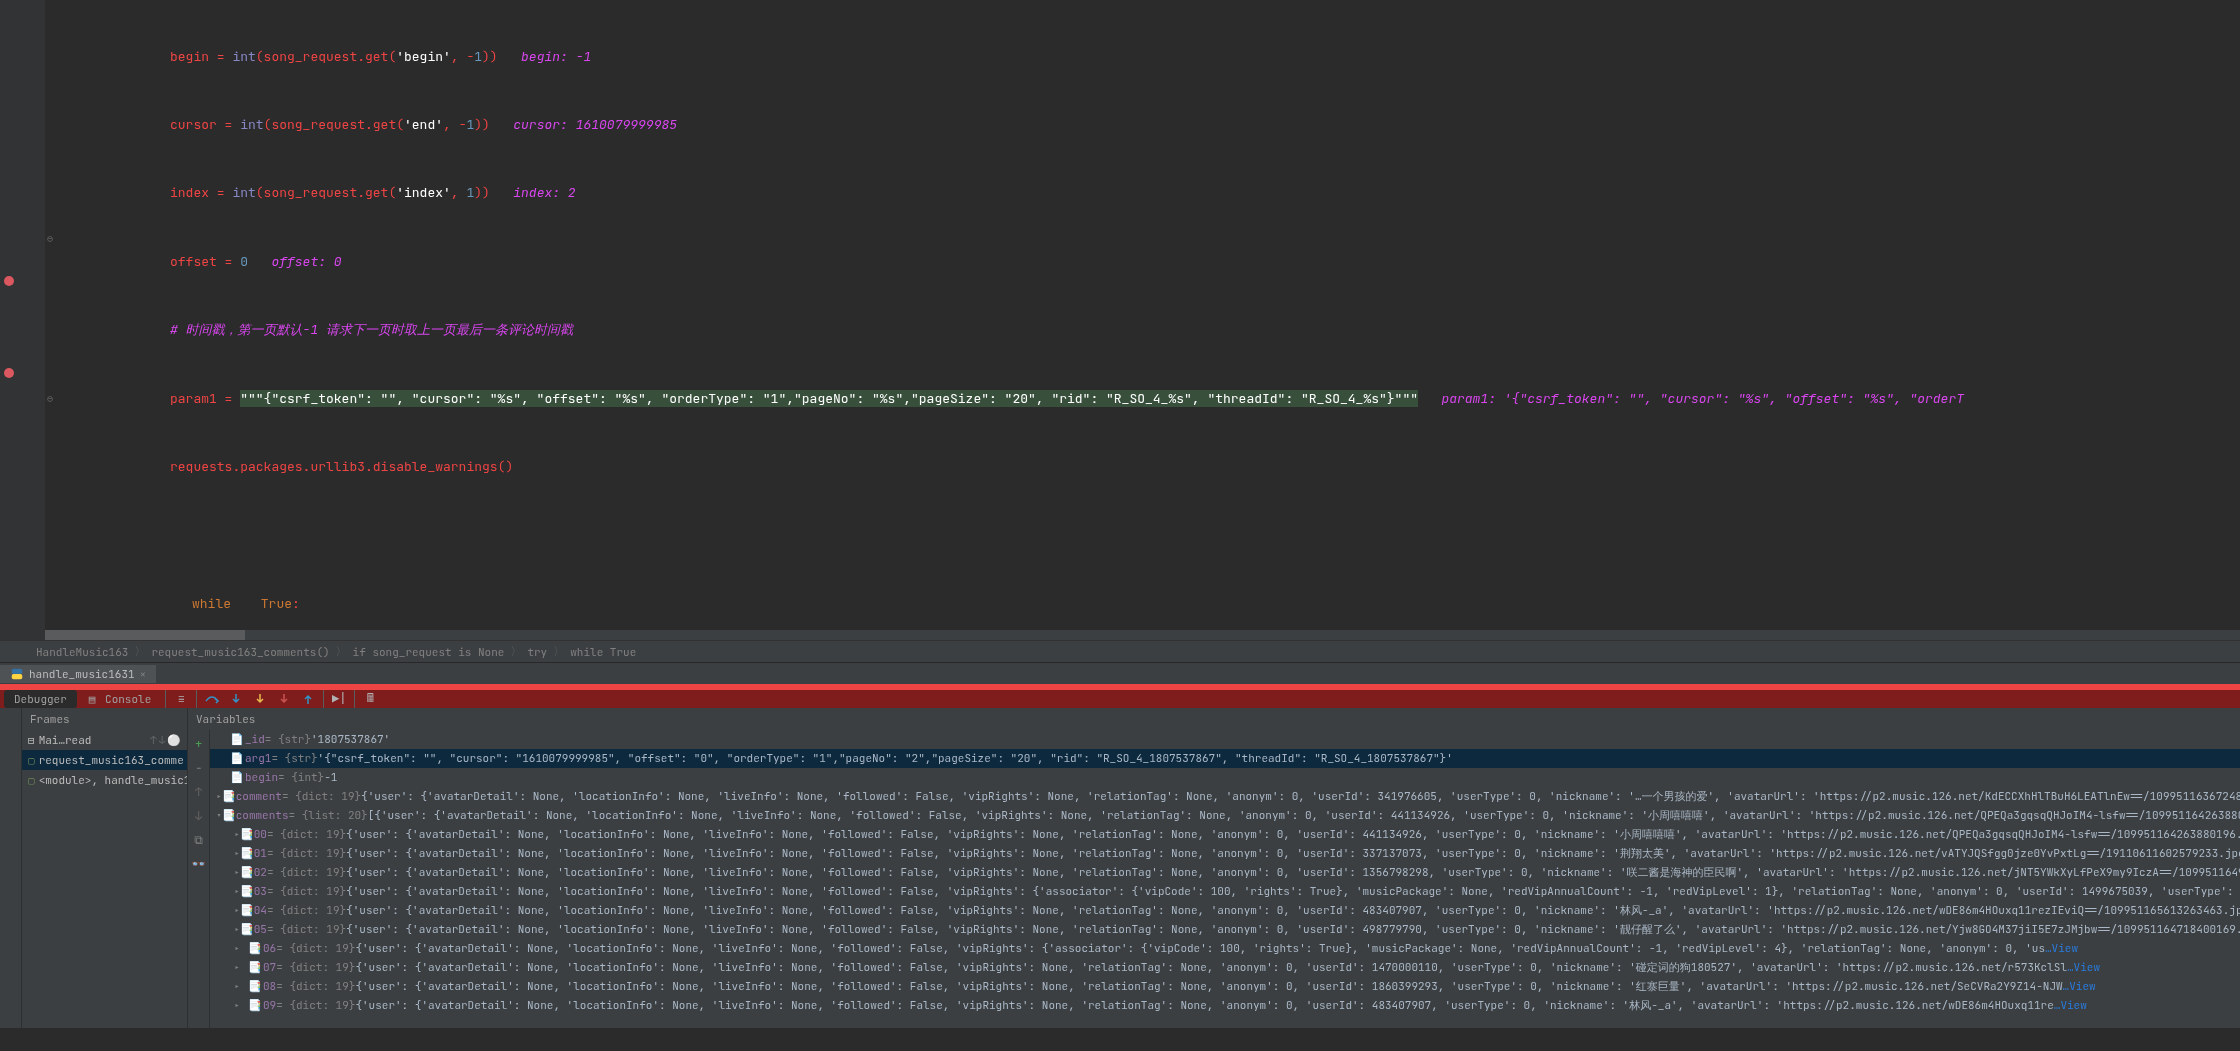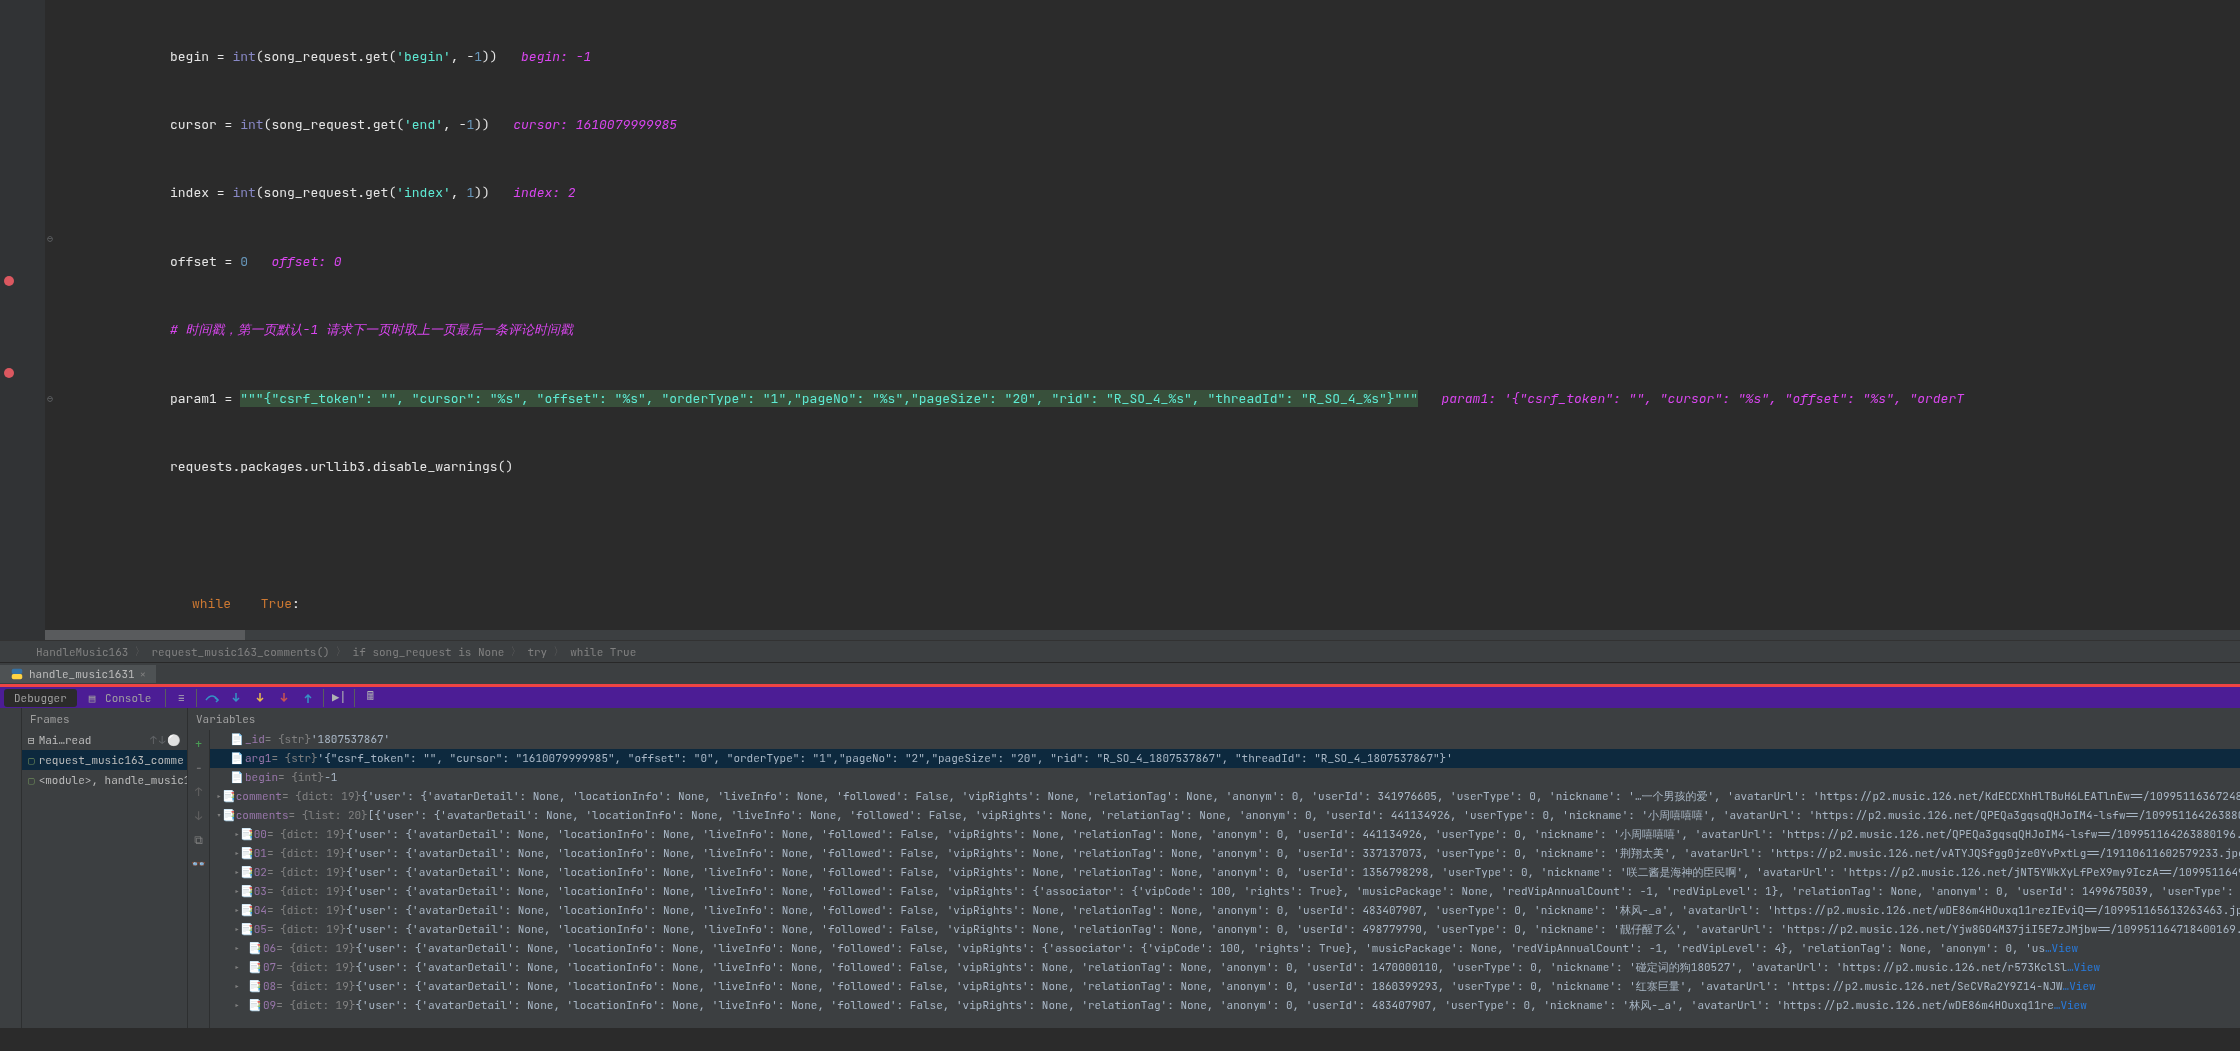--- a/index.html
+++ b/index.html
@@ -55,25 +55,25 @@
   line-height: 22.8px;
   white-space: pre;
   font-size: 13px;
 }
 .line {
   height: 22.8px;
   padding-left: 100px;
   position: relative;
 }
 .kw { color: #cc7832; margin-left: 22px; }
-.str { color: #5eead4; }
+.str { color: #ffffff; }
 .builtin { color: #8888c6; }
 .num { color: #6897bb; }
 .cmt { color: #d946ef; font-style: italic; }
-.white { color: #e5e5e5; }
+.white { color: #ef4444; }
 .highlight-str { background: #38503b; }
 .scrollbar-h {
   position: absolute;
   bottom: 0;
   left: 45px;
   right: 0;
   height: 10px;
   background: #3c3f41;
 }
 .scrollbar-thumb {
@@ -111,22 +111,22 @@
   align-items: flex-start;
   gap: 5px;
 }
 .py-icon {
   width: 14px;
   height: 14px;
   display: inline-flex;
 }
 .debug-toolbar {
   height: 24px;
-  background: #4c1d95;
-  border-top: 3px solid #ef4444;
+  background: #7f1d1d;
+  border-top: 6px solid #ef4444;
   display: flex;
   align-items: center;
   padding-left: 4px;
   gap: 2px;
 }
 .tool-tab {
   padding: 2px 10px;
   color: #a0a0a0;
   font-size: 11px;
 }

